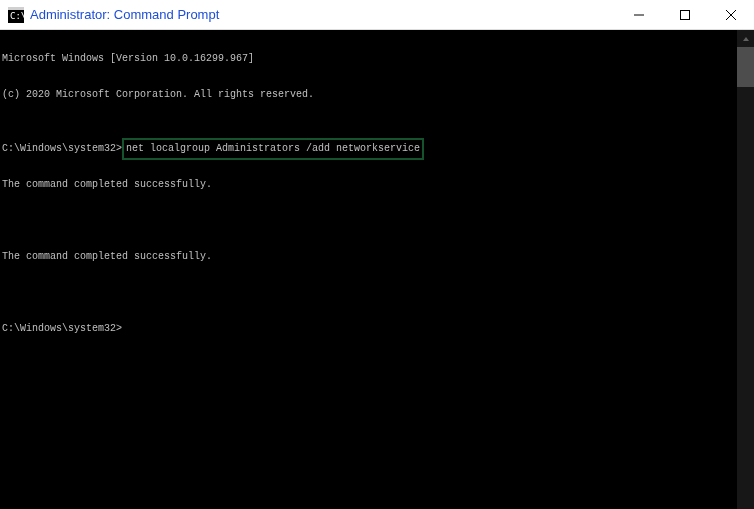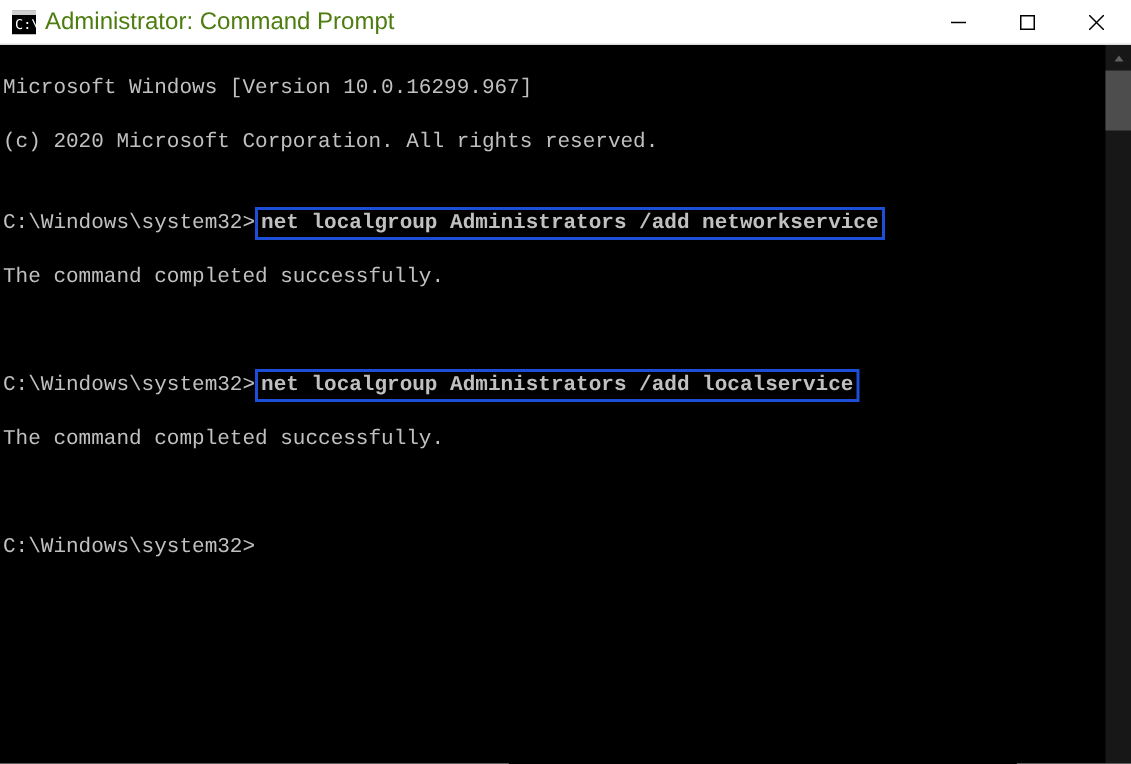--- a/index.html
+++ b/index.html
@@ -35,22 +35,22 @@
       margin-right: 6px;
       display: flex;
       align-items: center;
       justify-content: center;
     }
     .titlebar-icon svg {
       width: 16px;
       height: 16px;
     }
     .titlebar-title {
-      font-size: 16px;
-      color: #4d7c0f;
+      font-size: 13px;
+      color: #1d4ed8;
       flex: 1;
     }
     .window-controls {
       display: flex;
       height: 100%;
     }
     .win-btn {
       width: 46px;
       height: 100%;
       display: flex;
@@ -65,21 +65,21 @@
       flex: 1;
       display: flex;
       background: #000;
       position: relative;
     }
     .terminal {
       flex: 1;
       background: #000;
       color: #c0c0c0;
       font-family: Consolas, "Courier New", monospace;
-      font-size: 14px;
+      font-size: 10px;
       line-height: 18px;
       padding: 2px 0 2px 2px;
       white-space: pre;
       overflow: hidden;
     }
     .scrollbar {
       width: 17px;
       background: #171717;
       position: relative;
     }
@@ -95,25 +95,24 @@
     }
     .scroll-thumb {
       position: absolute;
       top: 17px;
       left: 0;
       width: 17px;
       height: 40px;
       background: #4d4d4d;
     }
     .highlight {
-      border: 2px solid #1d4ed8;
+      border: 2px solid #14532d;
       padding: 0 2px;
       margin: -2px 0;
       display: inline-block;
-      font-weight: bold;
     }
     .line {
       display: block;
     }
     .blank {
       height: 18px;
     }
   </style>
 </head>
 <body>
@@ -150,21 +149,20 @@
 
   <div class="terminal-wrap">
     <div class="terminal">
 <span class="line">Microsoft Windows [Version 10.0.16299.967]</span>
 <span class="line">(c) 2020 Microsoft Corporation. All rights reserved.</span>
 <span class="blank"></span>
 <span class="line"><span>C:\Windows\system32&gt;</span><span class="highlight">net localgroup Administrators /add networkservice</span></span>
 <span class="line">The command completed successfully.</span>
 <span class="blank"></span>
 <span class="blank"></span>
-<span class="line"><span>C:\Windows\system32&gt;</span><span class="highlight">net localgroup Administrators /add localservice</span></span>
 <span class="line">The command completed successfully.</span>
 <span class="blank"></span>
 <span class="blank"></span>
 <span class="line">C:\Windows\system32&gt;</span>
     </div>
     <div class="scrollbar">
       <div class="scroll-arrow">
         <svg width="8" height="8" viewBox="0 0 8 8">
             <path d="M4 2 L7 6 L1 6 Z" fill="#606060"></path>
           </svg>

